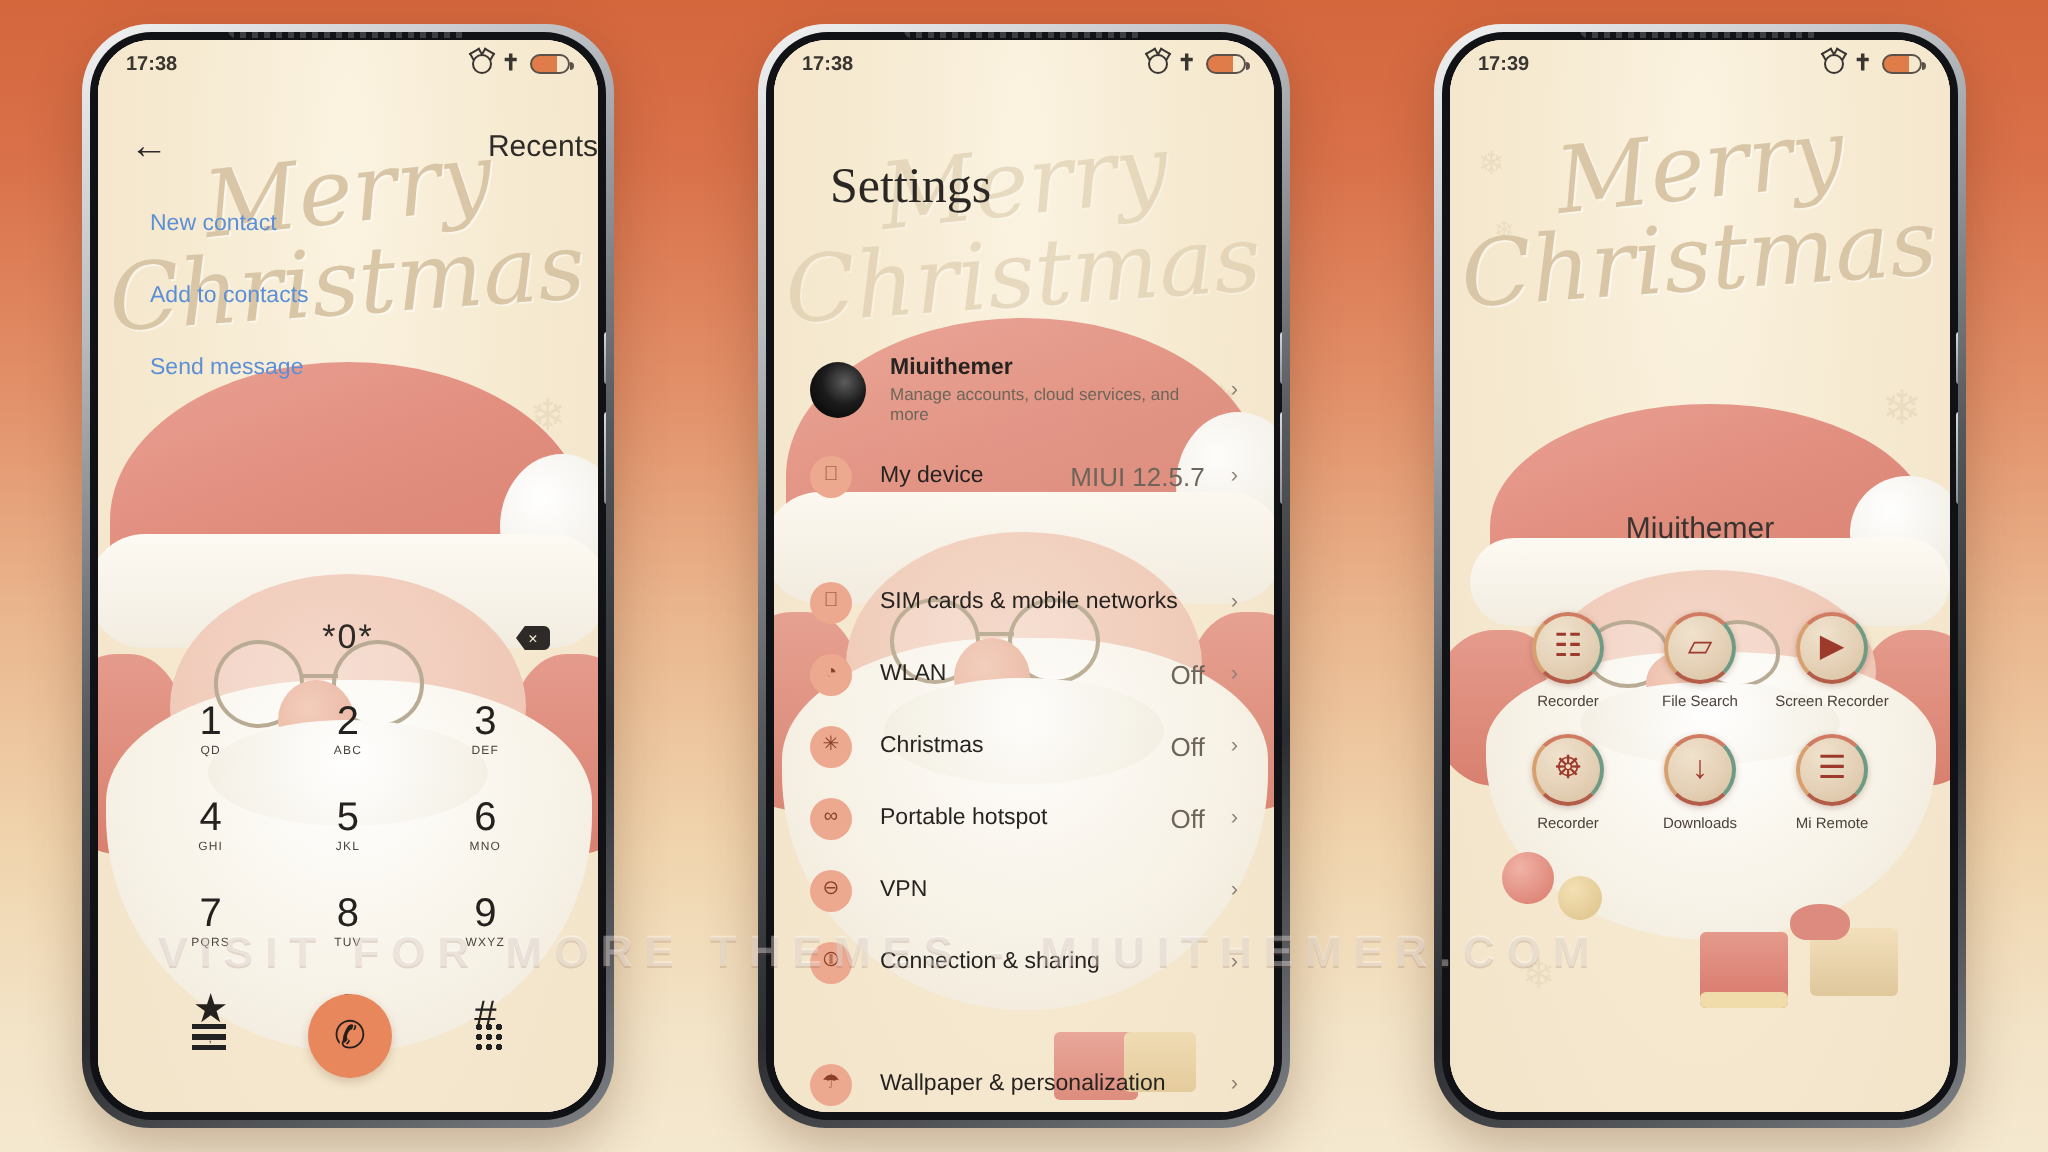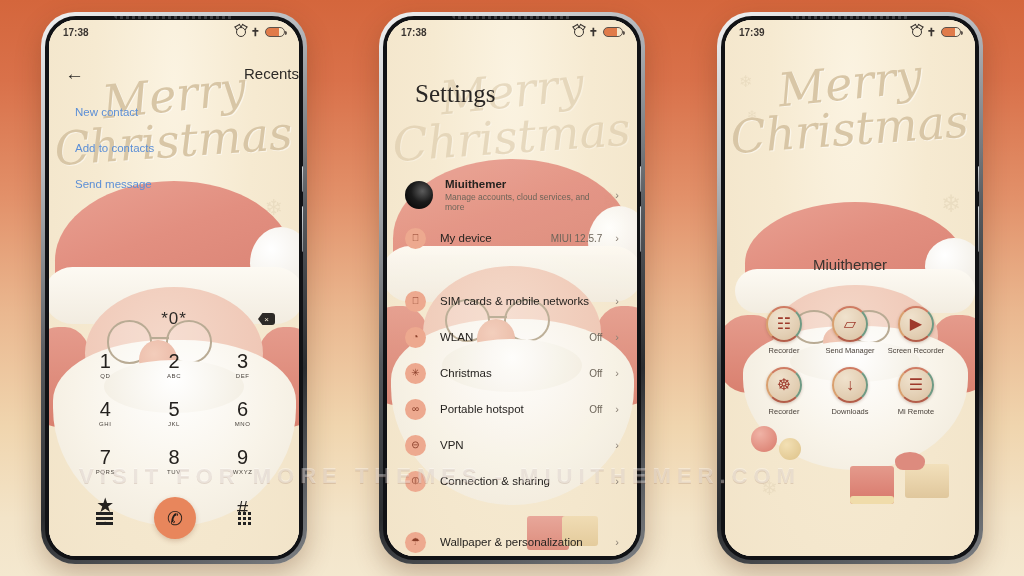--- a/index.html
+++ b/index.html
@@ -228,21 +228,21 @@
   .srow{
     position:absolute; left:0; right:0; height:36px;
     display:flex; align-items:center; padding:0 18px;
   }
   .sicon{
     width:21px;height:21px;border-radius:50%;flex:none;
     background:#eda98f; display:flex; align-items:center; justify-content:center;
     color:#8a3f2a; font-size:10px; line-height:1;
   }
   .slabel{ flex:1; margin-left:14px; font-size:11.5px; color:#262320; }
-  .sval{ font-size:10px; color:#6d6559; margin-right:7px; }
+  .sval{ font-size:13px; color:#6d6559; margin-right:7px; }
 
   
   .p3content{ position:absolute; inset:0; z-index:20; }
   .p3-merry{ position:absolute; top:36px; left:0; right:0; }
   .p3-name{
     position:absolute; top:236px; left:0; right:0; text-align:center;
     font-size:15px; color:#3a3430;
   }
   .appgrid{
     position:absolute; top:286px; left:0; right:0;
@@ -547,21 +547,21 @@
           <span class="l2">Christmas</span>
         </div>
         <div class="p3-name">Miuithemer</div>
         <div class="appgrid" id="app-grid">
             <div class="app">
               <div class="app-ico">☷</div>
               <div class="app-lb">Recorder</div>
             </div>
             <div class="app">
               <div class="app-ico">▱</div>
-              <div class="app-lb">Send Manager</div>
+              <div class="app-lb">File Search</div>
             </div>
             <div class="app">
               <div class="app-ico">▶</div>
               <div class="app-lb">Screen Recorder</div>
             </div>
             <div class="app">
               <div class="app-ico">☸</div>
               <div class="app-lb">Recorder</div>
             </div>
             <div class="app">

